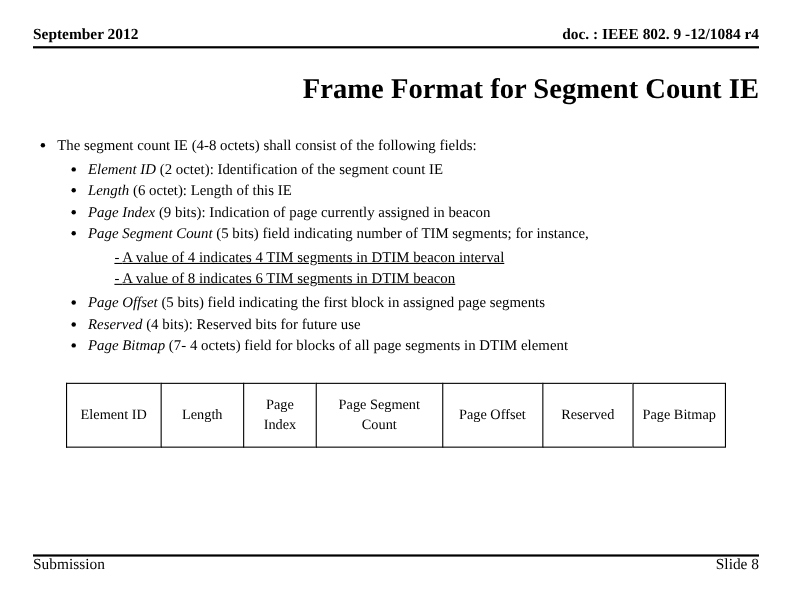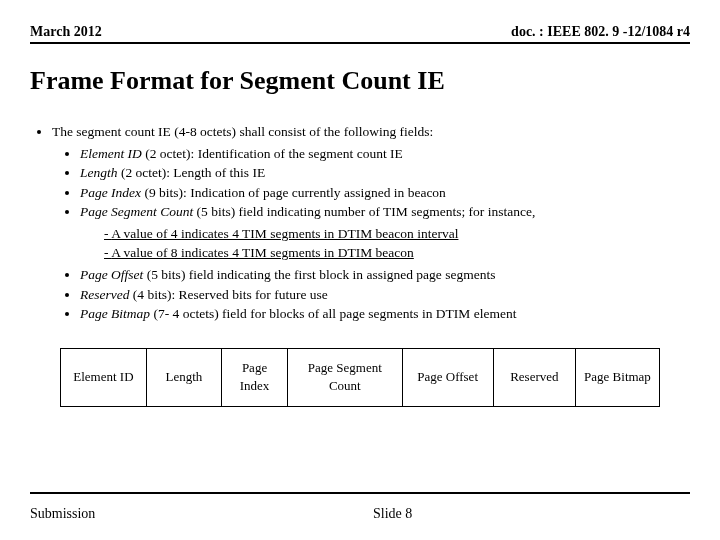--- a/index.html
+++ b/index.html
@@ -21,21 +21,21 @@
 }
 .header-row {
   display: flex;
   justify-content: space-between;
   font-size: 14px;
   font-weight: bold;
   border-bottom: 2px solid #000;
   padding-bottom: 2px;
 }
 .title {
-  text-align: left;
+  text-align: right;
   font-size: 26px;
   font-weight: bold;
   margin: 22px 0 16px 0;
 }
 .content {
   font-size: 13.5px;
   line-height: 1.45;
   flex: 1;
 }
 ul.outer { list-style: disc; margin: 10px 0 0 22px; padding: 0; }
@@ -57,48 +57,48 @@
   display: flex;
   align-items: center;
   justify-content: center;
 }
 .cell:last-child { border-right: 1px solid #000; }
 .footer-row {
   display: flex;
   justify-content: space-between;
   font-size: 14px;
   border-top: 2px solid #000;
-  padding-top: 12px;
+  padding-top: 0;
 }
-.footer-center { flex: 1; text-align: center; }
+.footer-center { flex: 1; text-align: right; }
 </style>
 </head>
 <body>
 
 <div class="page">
   <div class="header-row">
-    <span>March 2012</span>
+    <span>September 2012</span>
     <span>doc. : IEEE 802. 9 -12/1084 r4</span>
   </div>
 
   <div class="title">Frame Format for Segment Count IE</div>
 
   <div class="content">
     <ul class="outer">
       <li>
         <span>The segment count IE (4-8 octets) shall consist of the following fields:</span>
         <ul class="inner">
           <li><span class="italic">Element ID</span><span> (2 octet): Identification of the segment count IE</span></li>
-          <li><span class="italic">Length</span><span> (2 octet): Length of this IE</span></li>
+          <li><span class="italic">Length</span><span> (6 octet): Length of this IE</span></li>
           <li><span class="italic">Page Index</span><span> (9 bits): Indication of page currently assigned in beacon</span></li>
           <li>
             <span class="italic">Page Segment Count</span><span> (5 bits) field indicating number of TIM segments; for instance,</span>
             <ul class="dash">
               <li><span>A value of 4 indicates 4 TIM segments in DTIM beacon interval</span></li>
-              <li><span>A value of 8 indicates 4 TIM segments in DTIM beacon</span></li>
+              <li><span>A value of 8 indicates 6 TIM segments in DTIM beacon</span></li>
             </ul>
           </li>
           <li><span class="italic">Page Offset</span><span> (5 bits) field indicating the first block in assigned page segments</span></li>
           <li><span class="italic">Reserved</span><span> (4 bits): Reserved bits for future use</span></li>
           <li><span class="italic">Page Bitmap</span><span> (7- 4 octets) field for blocks of all page segments in DTIM element</span></li>
         </ul>
       </li>
     </ul>
 
     <div class="diagram">

